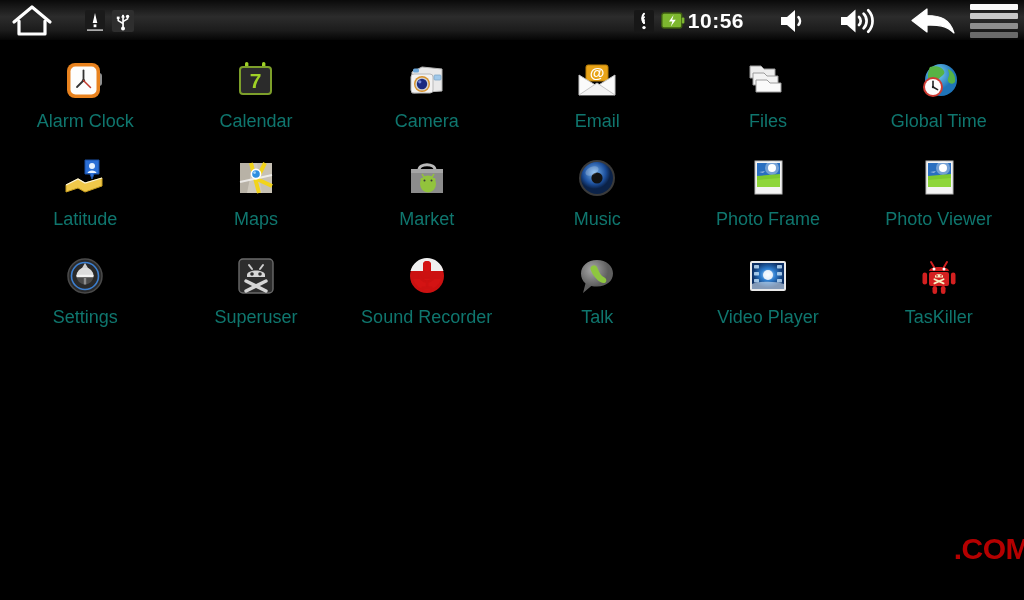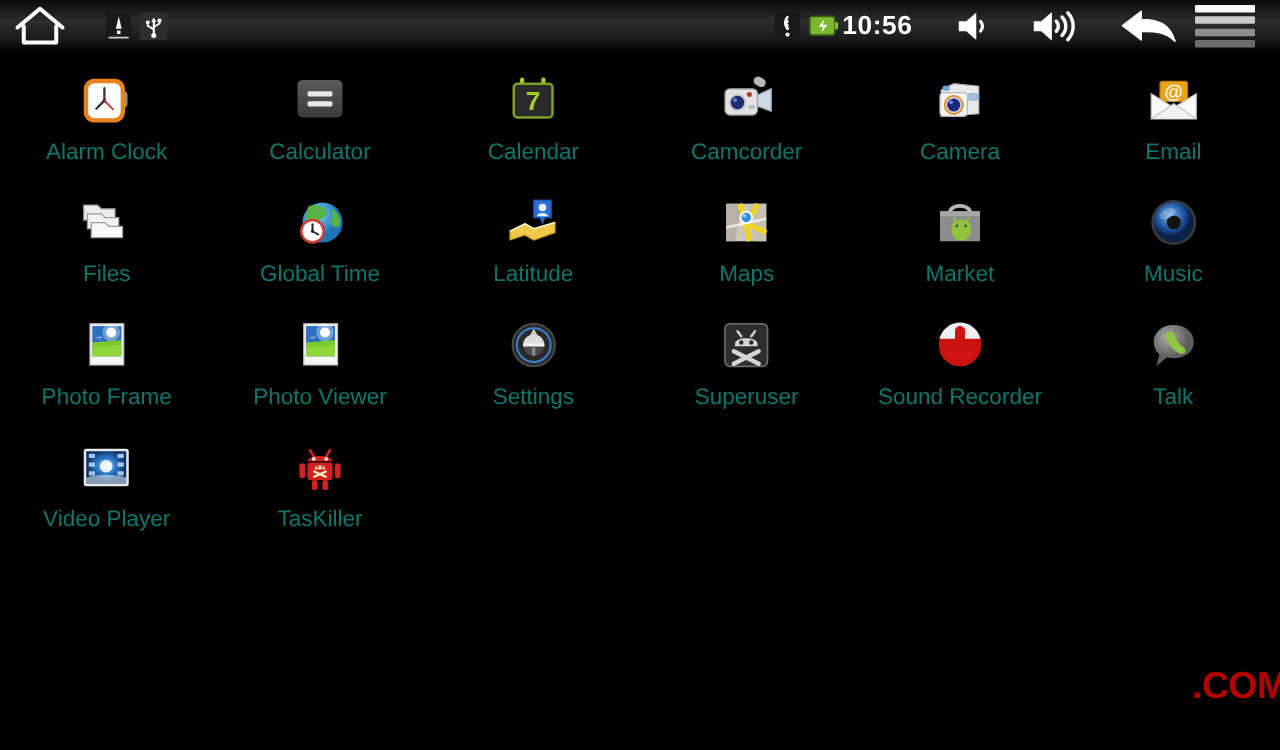--- a/index.html
+++ b/index.html
@@ -15,21 +15,21 @@
   #statusbar {
     position:absolute; left:0; top:0; width:1024px; height:42px;
     background:linear-gradient(to bottom,#0a0a0a 0%,#2c2c2c 40%,#1c1c1c 72%,#000 100%);
     display:flex; align-items:center;
   }
   #statusbar::after{
     content:""; position:absolute; left:0; bottom:0; width:100%; height:2px;
     background:linear-gradient(to bottom,#000,#000);
   }
   .sb-left { display:flex; align-items:center; height:42px; }
-  .sb-right { display:flex; align-items:center; height:42px; margin-left:auto; padding-right:20px; }
+  .sb-right { display:flex; align-items:center; height:42px; margin-left:auto; padding-right:6px; }
 
   .home-btn { width:64px; height:42px; display:flex; align-items:center; justify-content:center; }
   .tiny-icon { width:22px; height:22px; display:flex; align-items:center; justify-content:center; }
 
   .clock {
     color:#fff; font-size:21px; font-weight:bold; letter-spacing:.5px;
     font-family:"Liberation Sans", sans-serif; margin:0 8px 0 4px;
   }
   .sb-spacer-lg{ width:26px; }
 
@@ -181,64 +181,33 @@
           <path d="M25.5 26.5 L25.5 16.5" stroke="#333" stroke-width="1.8" stroke-linecap="round"></path>
           <path d="M25.5 26.5 L19 33" stroke="#333" stroke-width="1.8" stroke-linecap="round"></path>
           <path d="M25.5 26.5 L32.5 33.5" stroke="#c0392b" stroke-width="1.5" stroke-linecap="round"></path>
         </svg>
       </div>
       <div class="app-label">Alarm Clock</div>
     </div>
 
 
 
-    <div class="app">
-      <div class="app-icon">
-        <svg width="54" height="54" viewBox="0 0 54 54">
-          <defs>
-              <linearGradient id="gCalc" x1="0" y1="0" x2="0" y2="1">
-            <stop offset="0%" stop-color="#5c5c5c"></stop>
-                <stop offset="100%" stop-color="#3a3a3a"></stop>
-          </linearGradient>
-            </defs>
-          <rect x="9" y="10" width="36" height="30" rx="4" fill="url(#gCalc)"></rect>
-          <rect x="17" y="19" width="20" height="4.2" rx="1.4" fill="#e6e6e6"></rect>
-          <rect x="17" y="27" width="20" height="4.2" rx="1.4" fill="#e6e6e6"></rect>
-        </svg>
-      </div>
-      <div class="app-label">Calculator</div>
-    </div>
 
     <div class="app">
       <div class="app-icon">
         <svg width="54" height="54" viewBox="0 0 54 54">
           <rect x="16" y="8" width="3.4" height="8" rx="1.6" fill="#9fd126"></rect>
           <rect x="33" y="8" width="3.4" height="8" rx="1.6" fill="#9fd126"></rect>
           <rect x="11" y="13" width="31" height="27" rx="3" fill="#2b2b2b" stroke="#7d9f2a" stroke-width="2"></rect>
           <text x="26.5" y="34" font-family="Liberation Sans, sans-serif" font-size="21" font-weight="bold" fill="#9fd126" text-anchor="middle">7</text>
         </svg>
       </div>
       <div class="app-label">Calendar</div>
     </div>
 
-    <div class="app">
-      <div class="app-icon">
-        <svg width="54" height="54" viewBox="0 0 54 54">
-          <rect x="33" y="8" width="10" height="7" rx="3.5" fill="#b9b9b9" transform="rotate(30 38 11)"></rect>
-          <rect x="10" y="17" width="26" height="21" rx="4" fill="#e3e3e3" stroke="#9a9a9a" stroke-width="1"></rect>
-          <path d="M36 22 L47 17 L47 35 L36 31 Z" fill="#cdd9e4" stroke="#9aa8b5" stroke-width="1"></path>
-          <circle cx="20" cy="28" r="7" fill="#c9c9c9"></circle>
-          <circle cx="20" cy="28" r="5.4" fill="#1a2d75"></circle>
-          <circle cx="18" cy="26" r="1.6" fill="#7e94e0" opacity=".8"></circle>
-          <circle cx="29.5" cy="21.5" r="2" fill="#b5322b"></circle>
-          <rect x="29" y="30" width="5" height="3" rx="1" fill="#b9b9b9"></rect>
-        </svg>
-      </div>
-      <div class="app-label">Camcorder</div>
-    </div>
 
     <div class="app">
       <div class="app-icon">
         <svg width="54" height="54" viewBox="0 0 54 54">
           <path d="M12 18 L22 13 L42 15 L42 37 L12 39 Z" fill="#e9e9e9" stroke="#b4b4b4" stroke-width="1"></path>
           <rect x="11" y="20" width="22" height="19" rx="3" fill="#f2f2f2" stroke="#b8b8b8" stroke-width="1"></rect>
           <circle cx="22" cy="30" r="8" fill="#d9922a"></circle>
           <circle cx="22" cy="30" r="6.6" fill="#cfcfcf"></circle>
           <circle cx="22" cy="30" r="5.2" fill="#1b2a80"></circle>
           <circle cx="19.8" cy="27.8" r="1.6" fill="#8094e8" opacity=".85"></circle>

